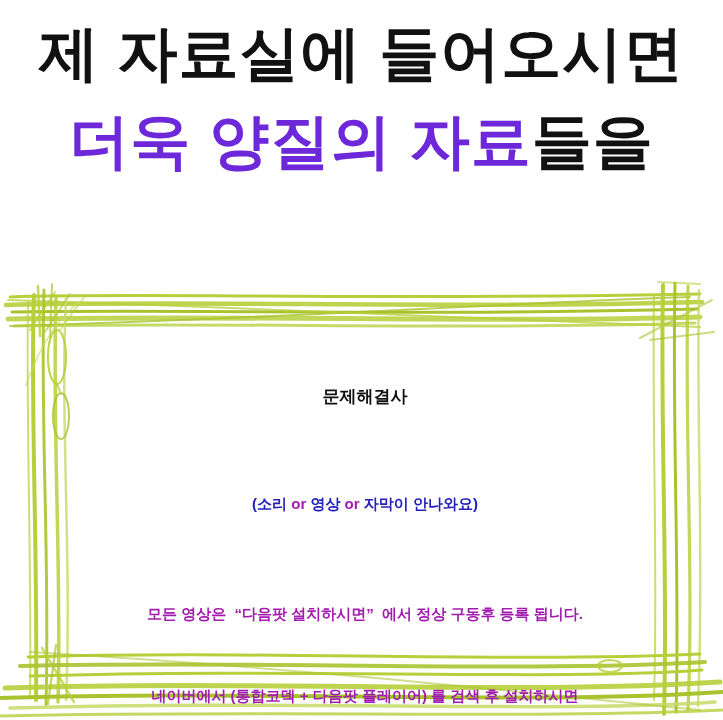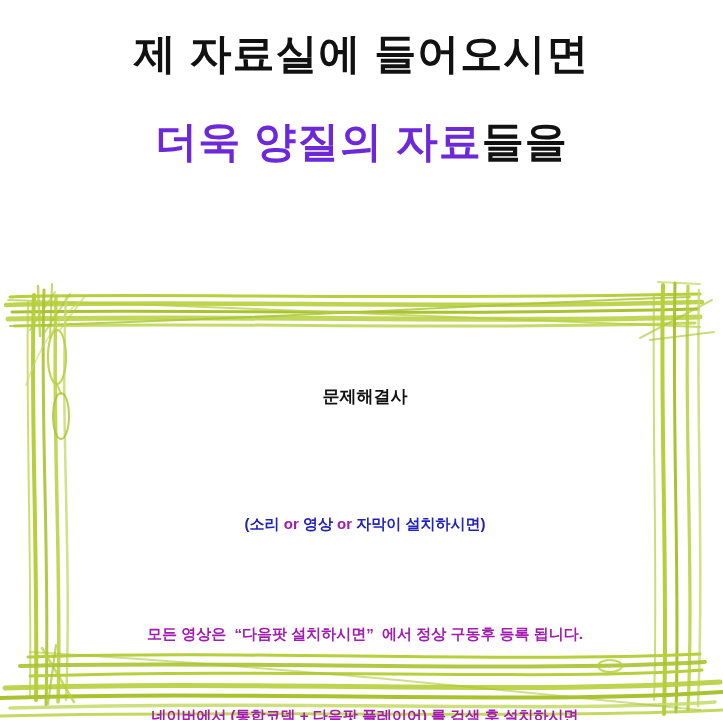--- a/index.html
+++ b/index.html
@@ -11,39 +11,39 @@
     font-family:"Liberation Sans","DejaVu Sans",sans-serif;
   }
   
   .header{
     position:absolute;top:10px;left:0;width:723px;
     text-align:center;
   }
   .h-line{
     height:88px;
     display:flex;align-items:center;justify-content:center;
-    font-size:42px;font-weight:700;letter-spacing:1px;
+    font-size:60px;font-weight:700;letter-spacing:1px;
     color:#111111;
     white-space:pre;
   }
   .h-blue{color:#6d28d9;}
   
   .border-svg{
     position:absolute;top:0;left:0;width:723px;height:720px;
     pointer-events:none;
   }
   
   .box-text{
     position:absolute;top:331px;left:67px;width:596px;
     text-align:center;
     font-size:15px;font-weight:700;line-height:27.4px;
     color:#1a1a1a;
     white-space:pre-wrap;
   }
-  .box-title{font-size:17px;line-height:22px;margin-bottom:20px;color:#111111;}
+  .box-title{font-size:17px;line-height:22px;margin-bottom:0;color:#111111;}
   .t-blue{color:#2222bb;}
   .t-black{color:#a21caf;}
 </style>
 </head>
 <body>
 
 <div class="page">
 
   <div class="header">
     <div class="h-line">
@@ -105,21 +105,21 @@
       <path d="M30,652 C300,668 500,690 700,710" stroke-width="2" opacity="0.55" stroke="#a9c32f"></path>
       <ellipse cx="610" cy="666" rx="12" ry="6" stroke-width="2" opacity="0.8"></ellipse>
       <path d="M42,648 L74,702" stroke-width="2.5" opacity="0.75"></path>
       <path d="M56,645 L48,704" stroke-width="2.2" opacity="0.7" stroke="#a9c32f"></path>
     </g>
   </svg>
 
   <div class="box-text">
     <div class="box-title">문제해결사</div>
 
-    <div class="t-blue"><span>(소리 </span><span class="t-black">or</span><span> 영상 </span><span class="t-black">or</span><span> 자막이 설치하시면)</span></div>
+    <div class="t-blue"><span>(소리 </span><span class="t-black">or</span><span> 영상 </span><span class="t-black">or</span><span> 자막이 안나와요)</span></div>
 
     <div class="t-black">모든 영상은  “다음팟 설치하시면”  에서 정상 구동후 등록 됩니다.</div>
     <div class="t-black">네이버에서 (통합코덱 + 다음팟 플레이어) 를 검색 후 설치하시면</div>
     
     
     
 
     
 
     

